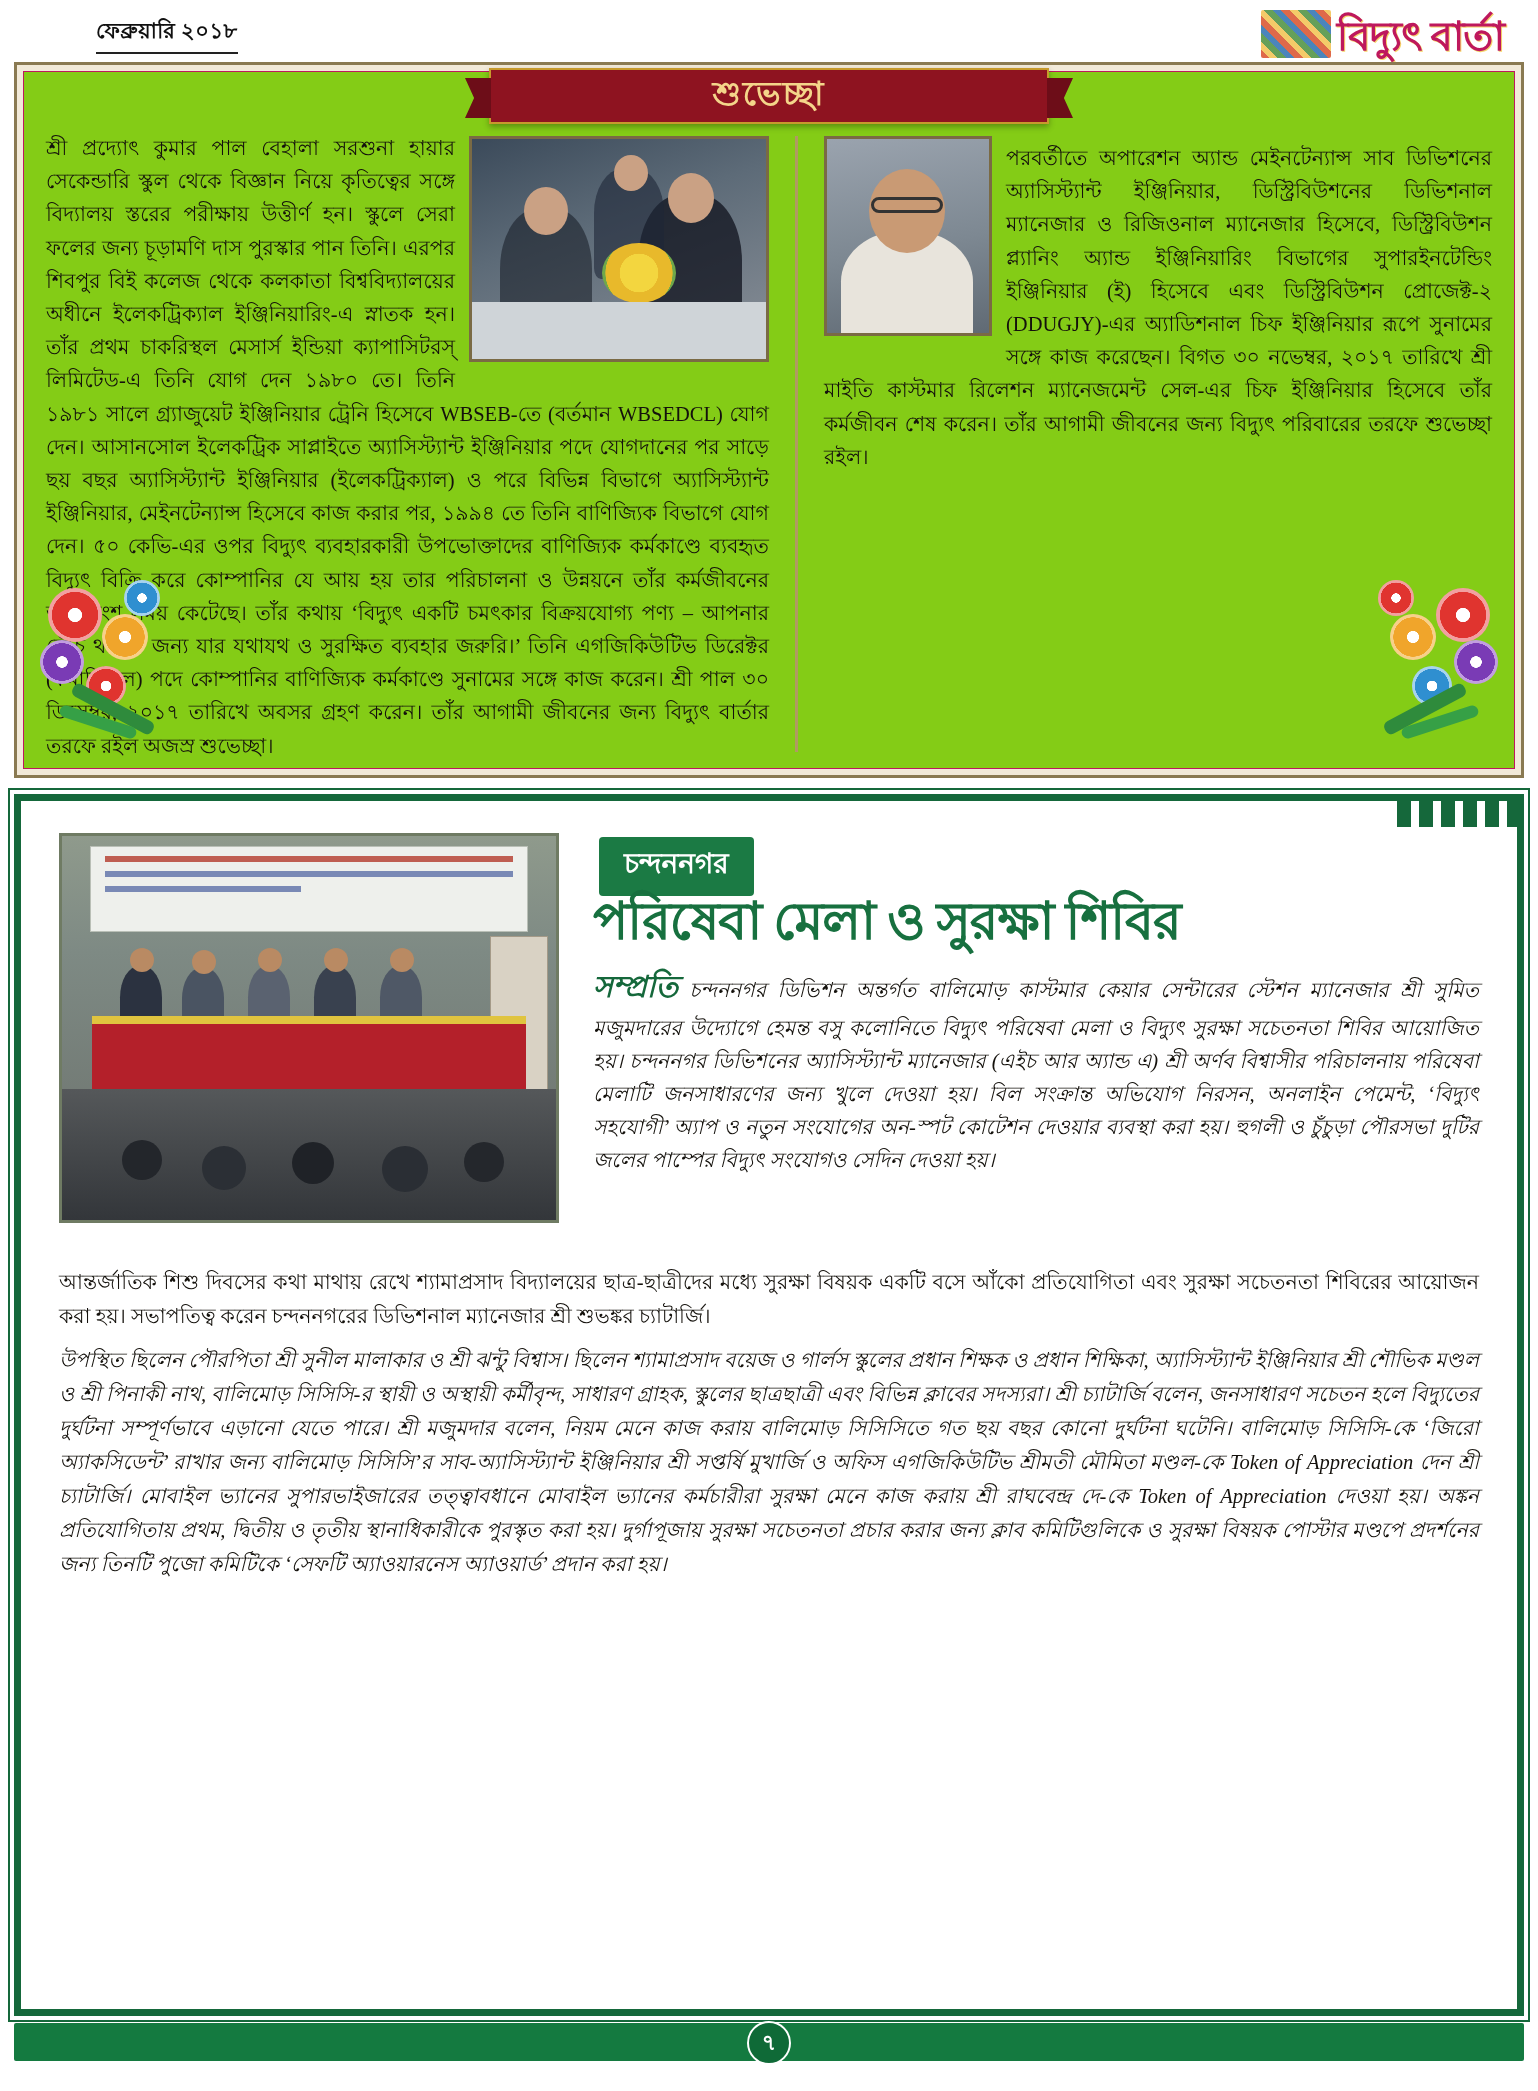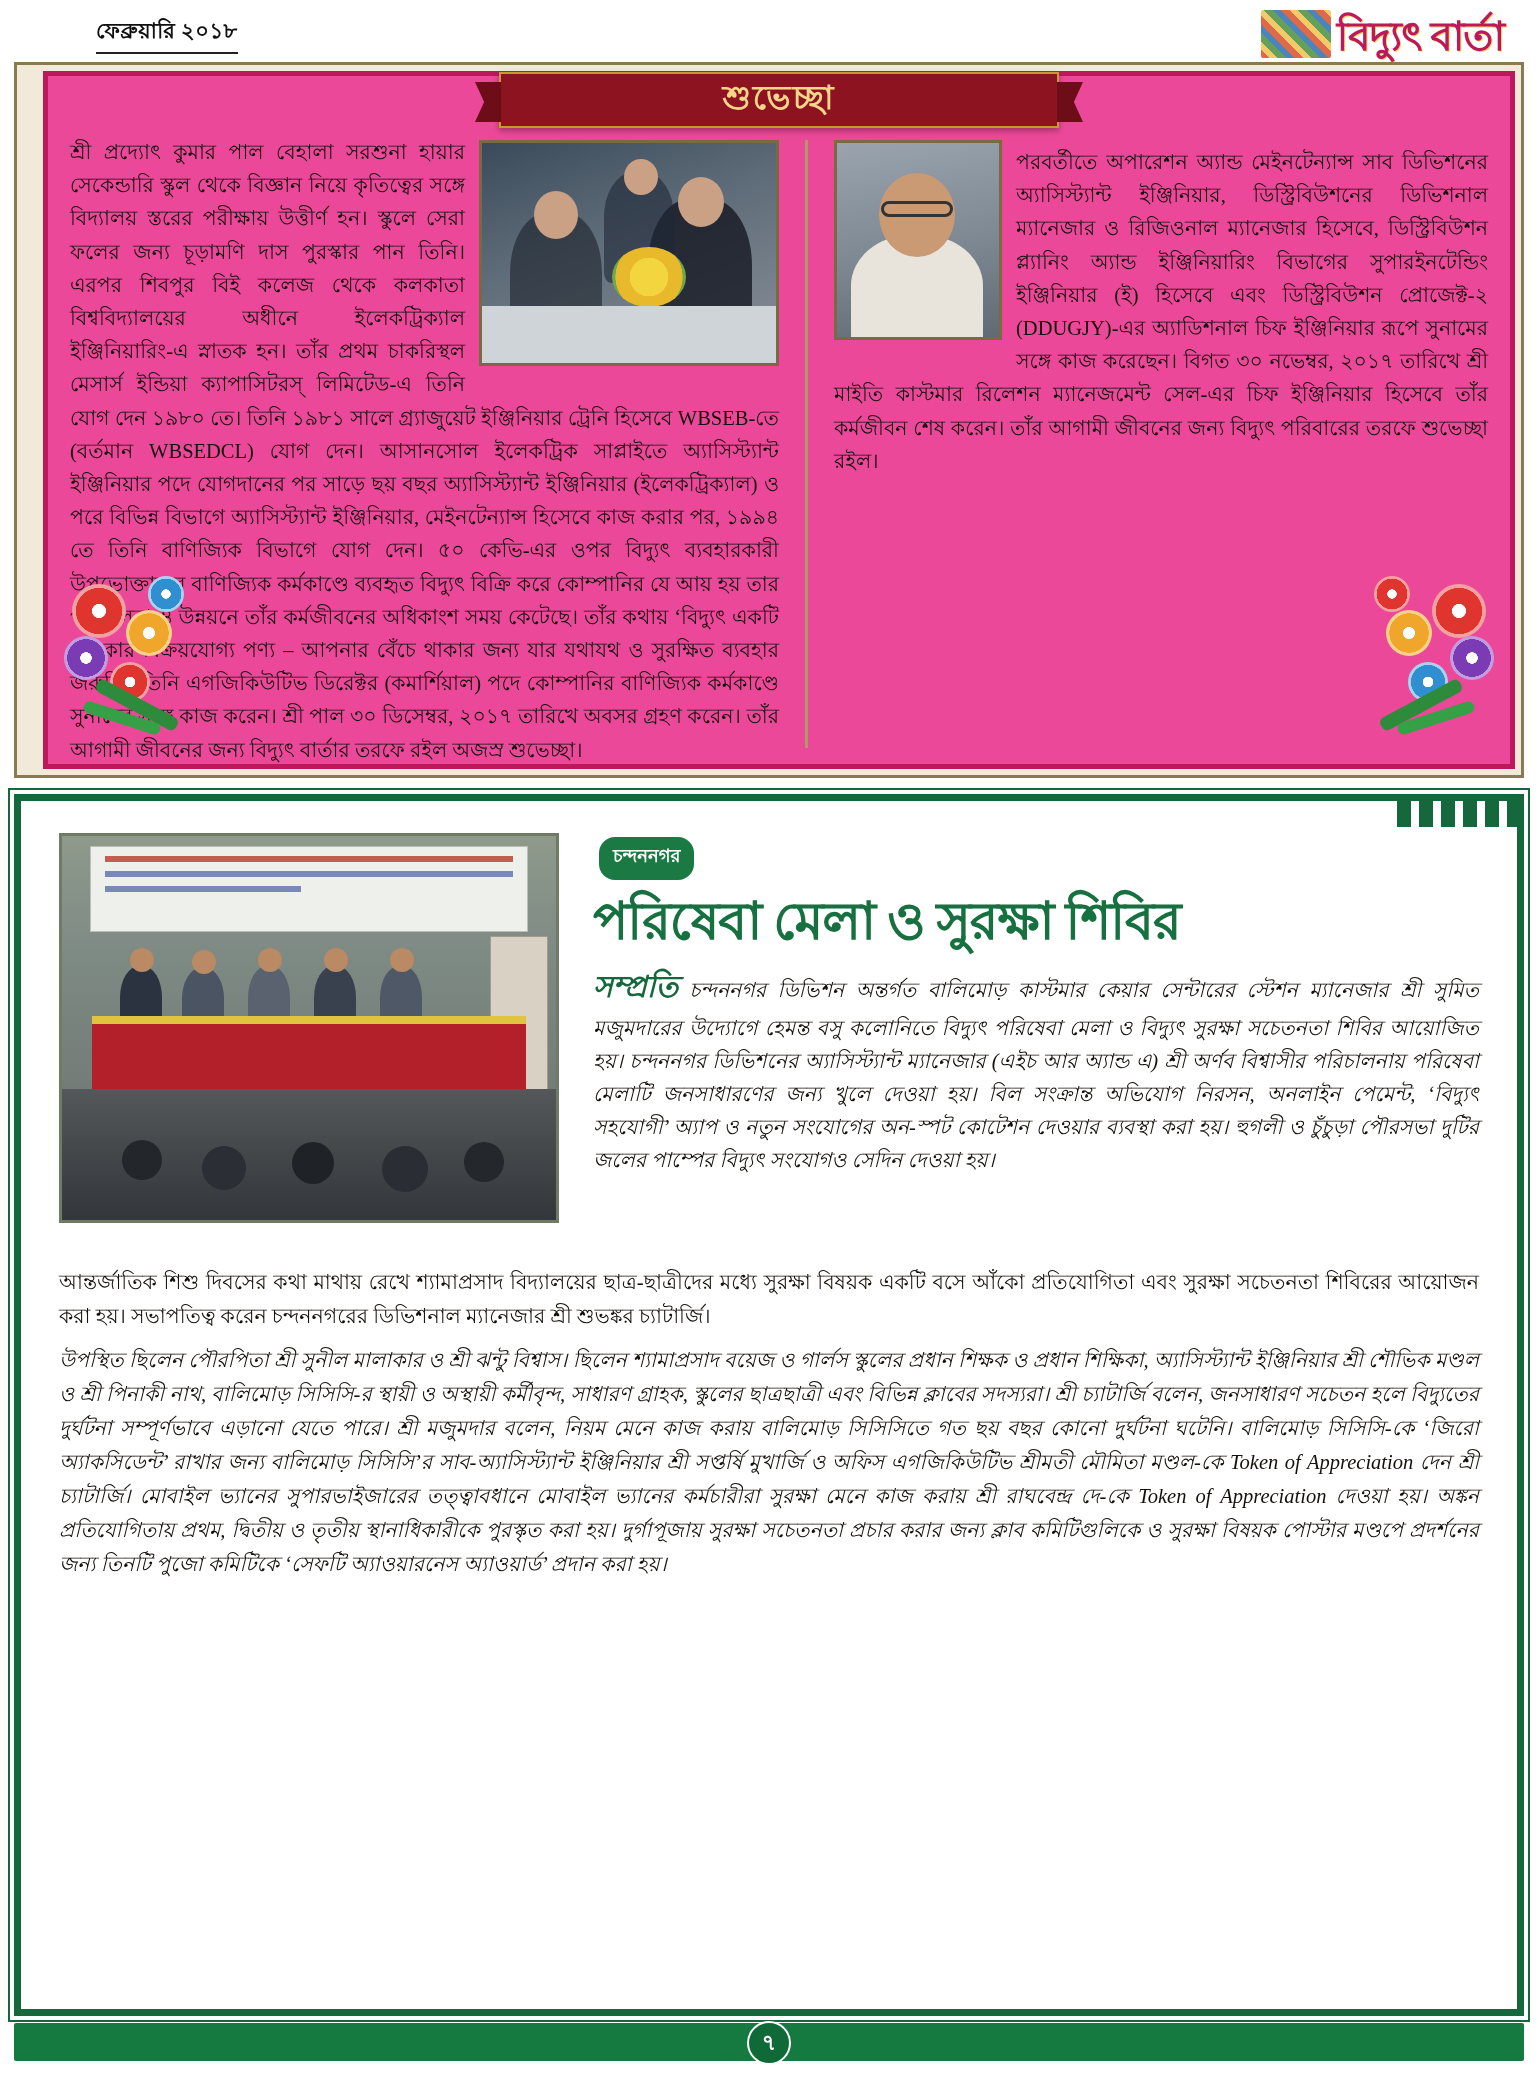--- a/index.html
+++ b/index.html
@@ -60,23 +60,22 @@
     top: 62px; left: 14px;
     width: 1510px;
     height: 716px;
     background: #f2ead9;
     border: 3px solid #8a7a52;
     overflow: hidden;
   }
   .top-panel-inner {
     position: absolute;
     inset: 6px;
-    border: 5px solid #be185d;
-    background: #ec4899;
-    margin-left: 20px;
+    border: 1px solid #be185d;
+    background: #84cc16;
   }
   .ribbon {
     position: absolute;
     top: -4px;
     left: 50%;
     transform: translateX(-50%);
     width: 560px;
     height: 56px;
     background: #8e1320;
     border: 2px solid #c79a2c;
@@ -198,24 +197,24 @@
   .ev-person { position: absolute; background: #2b3240; border-radius: 45% 45% 8% 8%; }
   .ev-head { position: absolute; background: #b98a63; border-radius: 50%; }
   .ev-floor { position: absolute; left: 0; right: 0; bottom: 0; height: 34%; background: linear-gradient(180deg,#55585a,#33363a); }
   .ev-side { position: absolute; top: 100px; right: 8px; width: 58px; bottom: 120px; background: #d9d2c4; border: 1px solid #a49a88; }
 
   .badge-city {
     position: absolute;
     top: 24px; left: 566px;
     background: #1b7a44;
     color: #fff;
-    font-size: 18px;
-    font-weight: bold;
-    padding: 5px 14px 7px;
-    border-radius: 16px;
+    font-size: 28px;
+    font-weight: bold;
+    padding: 5px 25px 7px;
+    border-radius: 4px;
   }
   .headline {
     position: absolute;
     top: 68px; left: 560px; right: 26px;
     font-size: 52px;
     font-weight: bold;
     color: #17703f;
     text-align: left;
     letter-spacing: -1px;
   }

